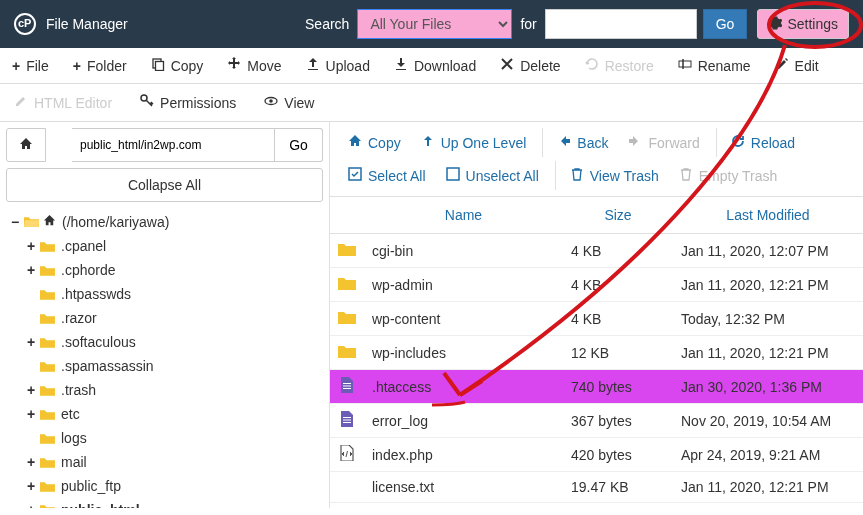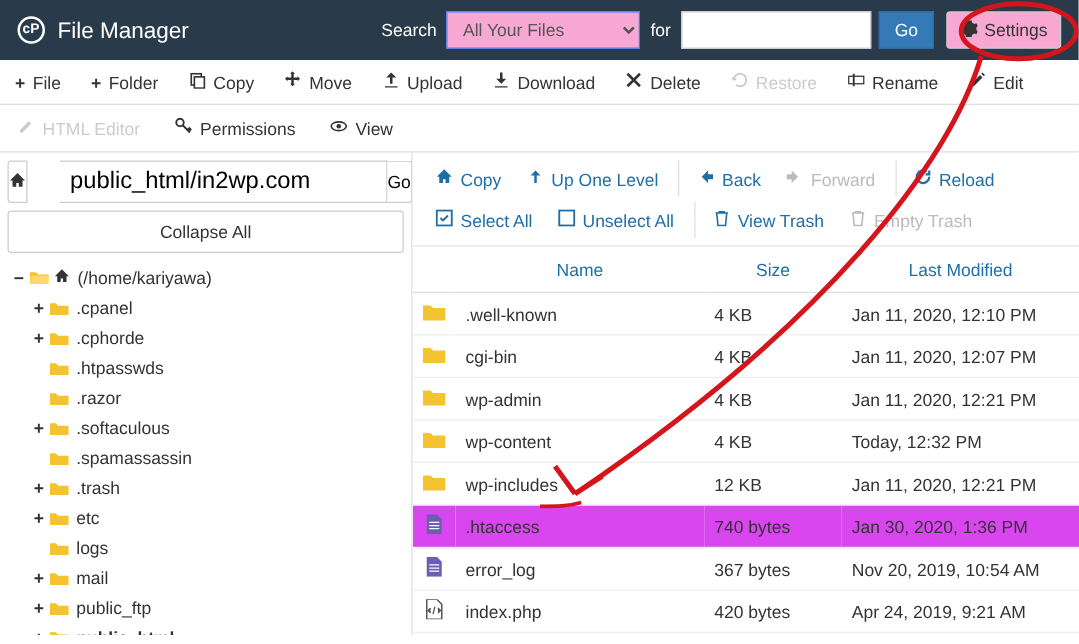--- a/index.html
+++ b/index.html
@@ -3,21 +3,21 @@
 <meta charset="utf-8">
 <style>
   * { box-sizing: border-box; margin: 0; padding: 0; font-family: -apple-system, BlinkMacSystemFont, "Segoe UI", Arial, sans-serif; }
   body { width: 863px; height: 515px; overflow: hidden; background: #fff; color: #333; font-size: 14px; position: relative; }
   a, .link { color: #1e6ea7; text-decoration: none; cursor: pointer; }
 
   
   .header { height: 48px; background: #293a4a; color: #fff; display: flex; align-items: center; padding: 0 14px; }
   .cp-logo { width: 22px; height: 22px; border: 2px solid #fff; border-radius: 50%; position: relative; margin-right: 10px; }
   .cp-logo::before { content:"cP"; font-size: 11px; font-weight: bold; position: absolute; left: 2px; top: 2px; }
-  .app-title { font-size: 18px; font-weight: 400; }
+  .app-title { font-size: 14px; font-weight: 400; }
   .header-spacer { flex: 1; }
   .search-label { margin-right: 8px; }
   .for-label { margin: 16px 8px; }
   .search-scope { width: 155px; height: 30px; background: #f9a8d4; color: #555; border: 1px solid #3b82f6; padding: 4px 8px; font-size: 14px; }
   .search-input { width: 152px; height: 30px; border: 1px solid #ccc; padding: 4px 6px; font-size: 14px; }
   .go-btn { height: 30px; background: #337ab7; color: #fff; border: 1px solid #2e6da4; padding: 0 12px; margin-left: 6px; cursor: pointer; font-size: 14px; }
   .settings-btn { height: 30px; background: #f9a8d4; color: #333; border: 1px solid #ccc; border-radius: 3px; padding: 0 10px; margin-left: 10px; cursor: pointer; display: inline-flex; align-items: center; gap: 5px; font-size: 14px; }
 
   
   .toolbar { display: flex; flex-wrap: wrap; border-bottom: 1px solid #ddd; background: #fff; }
@@ -28,21 +28,21 @@
   .toolbar2 .tool { padding: 10px 14px; }
   .toolbar-right { margin-left: auto; display: flex; }
 
   
   .body { display: flex; height: calc(515px - 48px - 40px - 41px); }
   .left { width: 330px; border-right: 1px solid #e0e0e0; overflow: auto; padding: 6px 6px 0; }
   .right { flex: 1; overflow: auto; }
 
   .pathbar { display: flex; margin-bottom: 6px; }
   .home-btn { width: 40px; height: 34px; border: 1px solid #ccc; background: #fff; display: flex; align-items: center; justify-content: center; cursor: pointer; border-radius: 3px 0 0 3px; }
-  .path-input { flex: 1; height: 34px; border: 1px solid #ccc; border-left: none; padding: 0 8px; font-size: 19px; margin-left: 26px; }
+  .path-input { flex: 1; height: 34px; border: 1px solid #ccc; border-left: none; padding: 0 8px; font-size: 12px; margin-left: 26px; }
   .go2 { width: 48px; height: 34px; border: 1px solid #ccc; border-left: none; background: #fff; cursor: pointer; border-radius: 0 3px 3px 0; font-size: 14px; }
   .collapse-all { width: 100%; height: 34px; border: 1px solid #ccc; background: #fff; display: flex; align-items: center; justify-content: center; margin-bottom: 8px; cursor: pointer; border-radius: 3px; }
 
   .tree { font-size: 14px; line-height: 22px; }
   .tree ul { list-style: none; padding-left: 16px; }
   .tree > ul { padding-left: 4px; }
   .tree li { white-space: nowrap; display: flex; align-items: center; gap: 4px; }
   .tree li .row { display: inline-flex; align-items: center; gap: 4px; cursor: pointer; padding: 1px 2px; }
   .exp { width: 10px; text-align: center; font-weight: bold; color: #333; cursor: pointer; }
   .folder-ic { width: 15px; height: 12px; display: inline-block; }
@@ -385,28 +385,20 @@
           <th>Name</th>
           <th style="width:110px">Size</th>
           <th style="width:190px">Last Modified</th>
         </tr>
       </thead>
       <tbody id="file-rows">
           <tr>
             <td class="ficon"><span class="fic"><svg viewBox="0 0 18 14">
                   <path fill="#f4c430" d="M0 2h6l2 2h10v10H0z"></path>
                 </svg></span></td>
-            <td>.well-known</td>
-            <td>4 KB</td>
-            <td>Jan 11, 2020, 12:10 PM</td>
-          </tr>
-          <tr>
-            <td class="ficon"><span class="fic"><svg viewBox="0 0 18 14">
-                  <path fill="#f4c430" d="M0 2h6l2 2h10v10H0z"></path>
-                </svg></span></td>
             <td>cgi-bin</td>
             <td>4 KB</td>
             <td>Jan 11, 2020, 12:07 PM</td>
           </tr>
           <tr>
             <td class="ficon"><span class="fic"><svg viewBox="0 0 18 14">
                   <path fill="#f4c430" d="M0 2h6l2 2h10v10H0z"></path>
                 </svg></span></td>
             <td>wp-admin</td>
             <td>4 KB</td>

